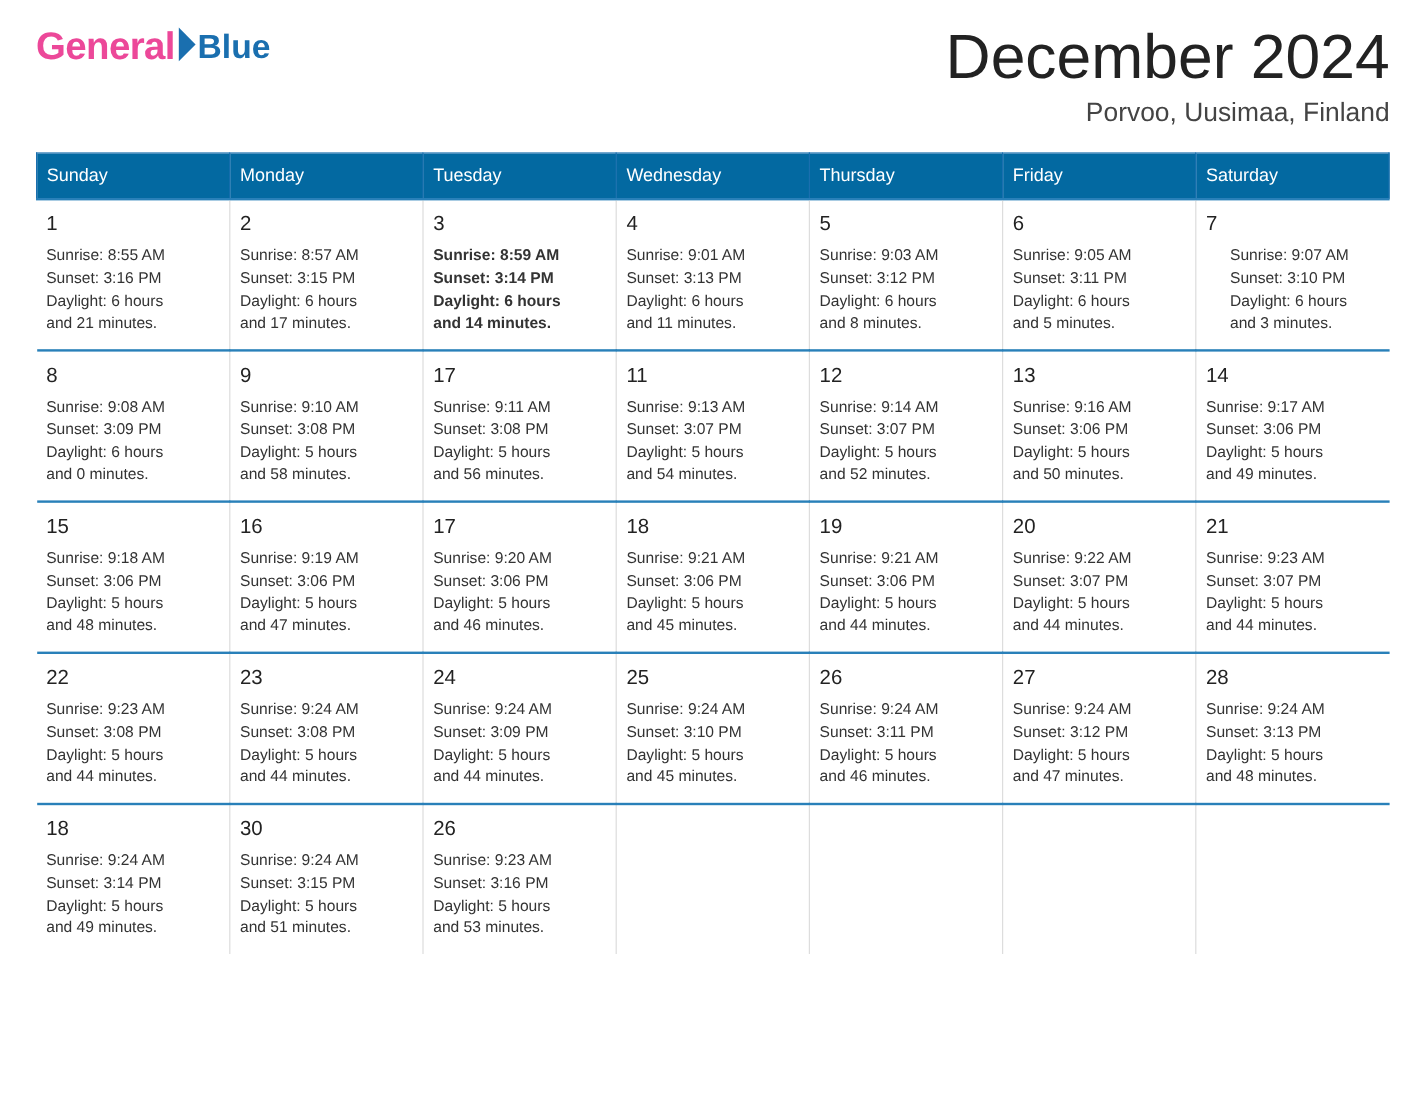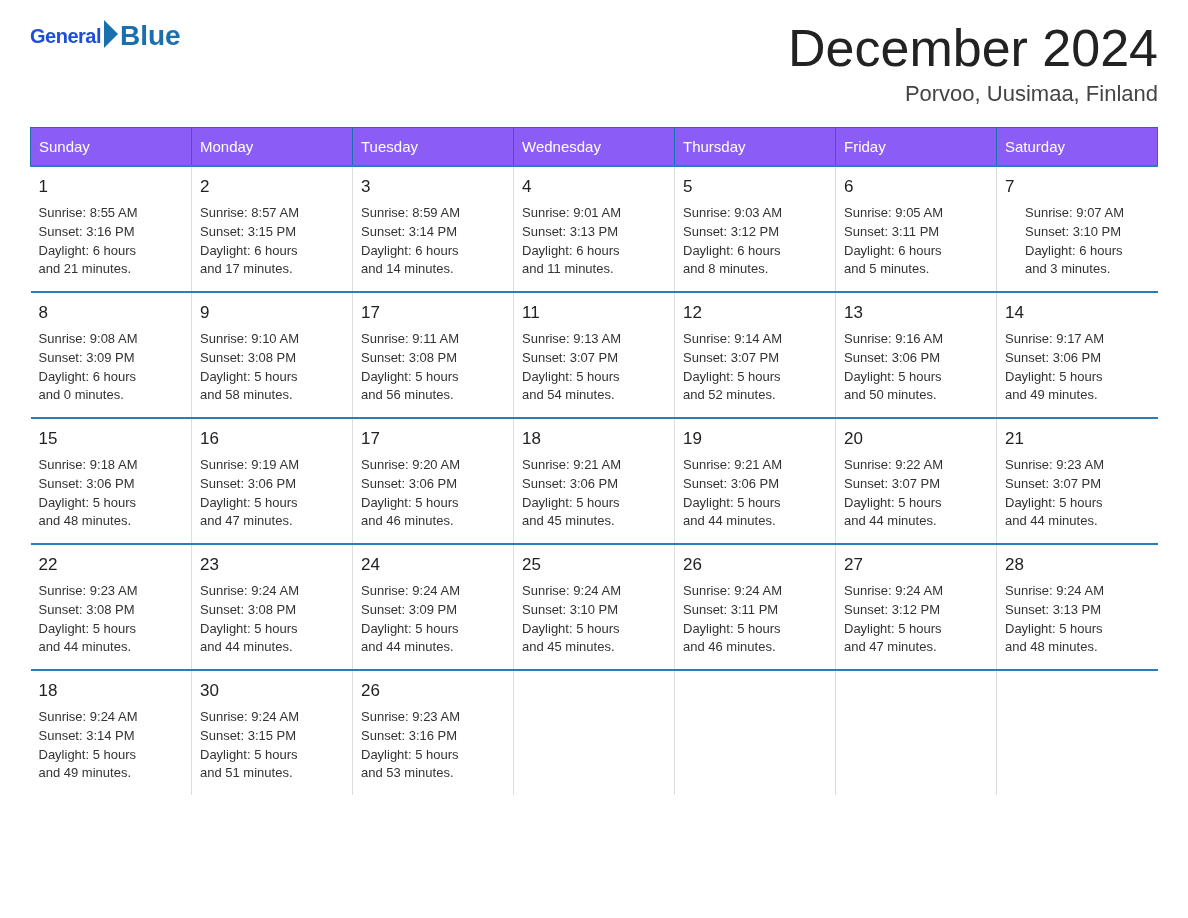--- a/index.html
+++ b/index.html
@@ -20,23 +20,23 @@
     .logo {
       display: flex;
       flex-direction: column;
       align-items: flex-start;
     }
     .logo-top {
       display: flex;
       align-items: center;
     }
     .logo-general {
-      font-size: 20px;
+      font-size: 32px;
       font-weight: bold;
-      color: #1d4ed8;
+      color: #ec4899;
       letter-spacing: -0.5px;
       text-align: right;
     }
     .logo-triangle {
       width: 0;
       height: 0;
       border-left: 14px solid #1a6faf;
       border-top: 14px solid transparent;
       border-bottom: 14px solid transparent;
       margin-left: 3px;
@@ -61,21 +61,21 @@
       font-size: 22px;
       color: #444;
       margin-top: 4px;
     }
     table {
       width: 100%;
       border-collapse: collapse;
       table-layout: fixed;
     }
     thead tr {
-      background-color: #8b5cf6;
+      background-color: #0369a1;
     }
     thead th {
       color: #ffffff;
       padding: 10px 8px;
       text-align: left;
       font-size: 15px;
       font-weight: normal;
       border: 1px solid #1a6faf;
     }
     tbody tr {
@@ -143,21 +143,21 @@
         </td>
         <td>
           <div class="day-num">2</div>
           <div class="day-info" style="white-space: pre-line;">Sunrise: 8:57 AM
 Sunset: 3:15 PM
 Daylight: 6 hours
 and 17 minutes.</div>
         </td>
         <td>
           <div class="day-num">3</div>
-          <div class="day-info" style="white-space: pre-line;">Sunrise: 8:59 AM
+          <div class="day-info" style="white-space: pre-line; font-weight: bold;">Sunrise: 8:59 AM
 Sunset: 3:14 PM
 Daylight: 6 hours
 and 14 minutes.</div>
         </td>
         <td>
           <div class="day-num">4</div>
           <div class="day-info" style="white-space: pre-line;">Sunrise: 9:01 AM
 Sunset: 3:13 PM
 Daylight: 6 hours
 and 11 minutes.</div>

